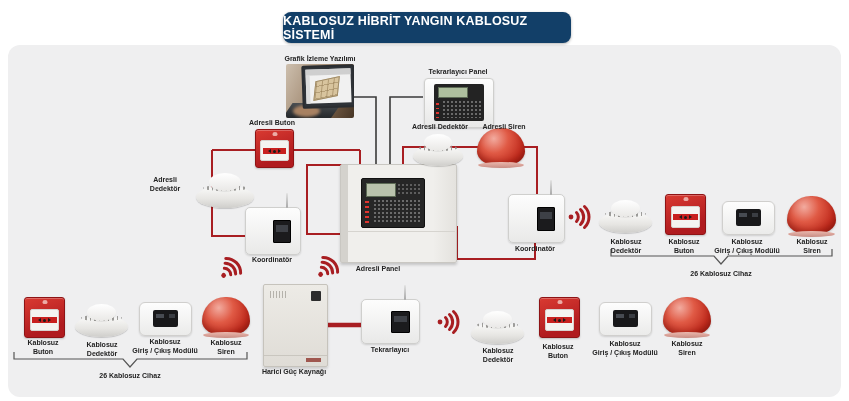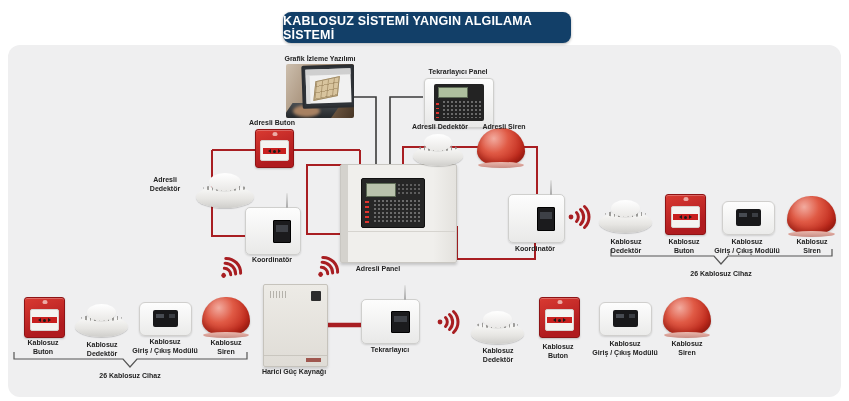--- a/index.html
+++ b/index.html
@@ -109,21 +109,21 @@
       background:linear-gradient(180deg,#4a4e52,#25282b);transform:skewX(-35deg);transform-origin:bottom left;}
   .laptop .hand{position:absolute;left:10%;bottom:2%;width:40%;height:22%;border-radius:50%;
       background:#b58a67;filter:blur(1.5px);opacity:.9;}
 </style>
 </head>
 <body>
 
 <div class="stage">
   <div class="canvas-bg"></div>
 
-  <div class="banner">KABLOSUZ SİSTEMİ YANGIN ALGILAMA SİSTEMİ</div>
+  <div class="banner">KABLOSUZ HİBRİT YANGIN KABLOSUZ SİSTEMİ</div>
 
   <svg class="overlay" width="849" height="401" viewBox="0 0 849 401">
     <defs>
       <g id="wifi">
         <circle cx="-9" cy="0" r="2.4" fill="#a81e22"></circle>
         <path d="M -3.5,-4.5 A 6.5,6.5 0 0 1 -3.5,4.5" stroke="#a81e22" stroke-width="3" fill="none" stroke-linecap="round"></path>
         <path d="M 0.5,-7.5 A 10.5,10.5 0 0 1 0.5,7.5" stroke="#a81e22" stroke-width="3" fill="none" stroke-linecap="round"></path>
         <path d="M 4.5,-10.5 A 14.5,14.5 0 0 1 4.5,10.5" stroke="#a81e22" stroke-width="3" fill="none" stroke-linecap="round"></path>
       </g>
     </defs>

